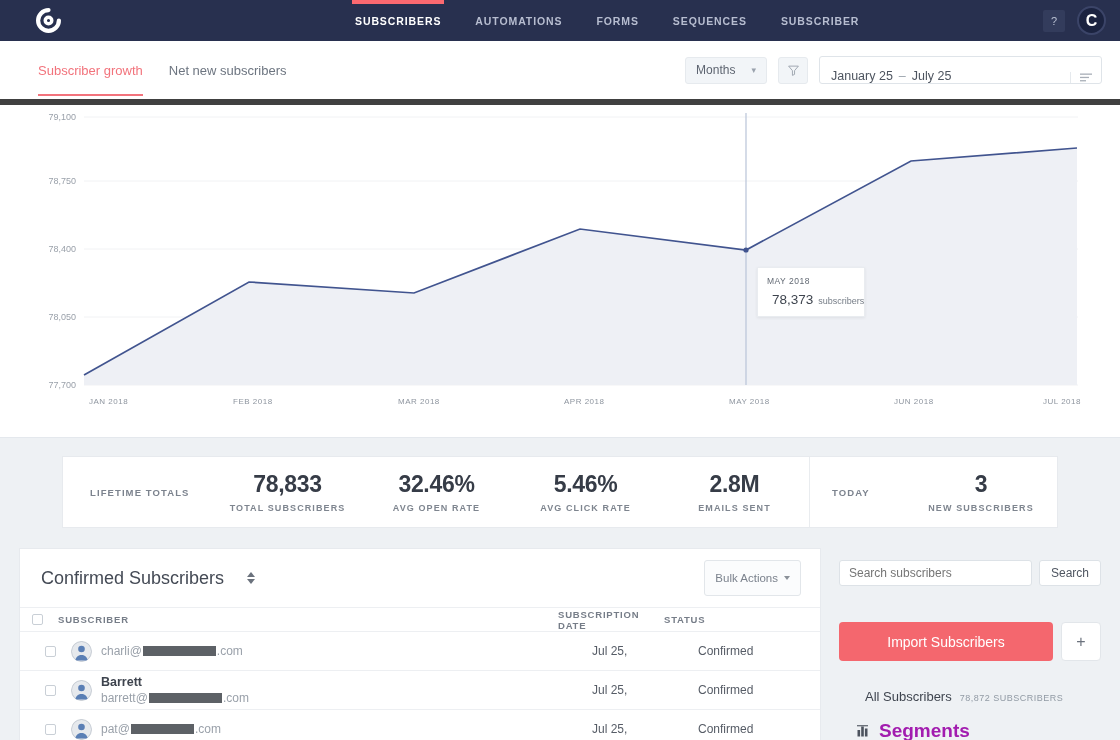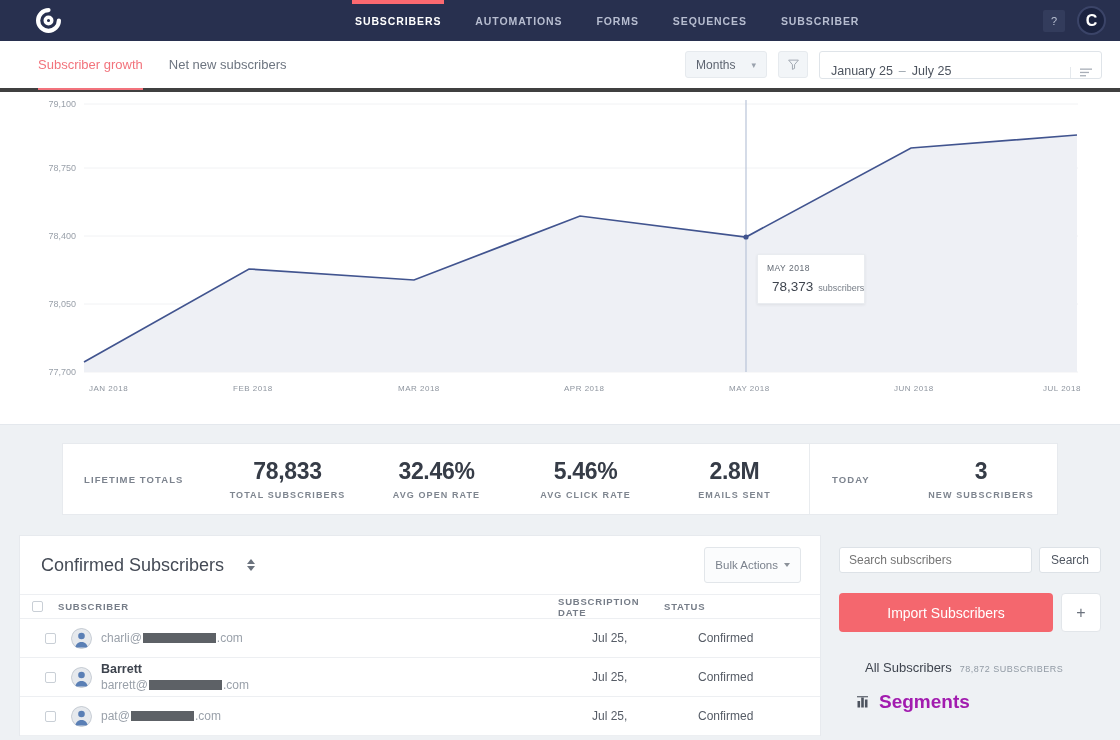--- a/index.html
+++ b/index.html
@@ -70,24 +70,24 @@
     cursor: pointer;
   }
 
   
   .chart-card {
     background: #ffffff;
     margin: 0;
     border-bottom: 1px solid #e4e8ed;
   }
   .chart-head {
-    height: 51px;
+    height: 64px;
     display: flex; align-items: center;
     padding: 0 18px 0 38px;
-    border-bottom: 4px solid #404040;
+    border-bottom: 6px solid #404040;
     position: relative;
   }
   .chart-tabs { display: flex; align-items: flex-end; height: 51px; gap: 26px; }
   .chart-tab {
     font-size: 13px;
     color: #6d7580;
     height: 51px;
     display: flex; align-items: center;
     position: relative;
     cursor: pointer;
@@ -156,21 +156,21 @@
     background: #fff;
     border: 1px solid #e7eaee;
     height: 72px;
     display: flex;
     align-items: center;
   }
   .stats-left { display: flex; align-items: center; flex: 1; height: 100%; }
   .stats-label {
     font-size: 9.5px; color: #7c838e;
     letter-spacing: 1.1px; font-weight: 600;
-    padding-left: 21px; width: 150px;
+    padding-left: 27px; width: 150px;
   }
   .stat {
     flex: 1;
     display: flex; flex-direction: column; align-items: center; justify-content: center;
     gap: 5px;
   }
   .stat-val { font-size: 23px; color: #363c47; font-weight: 700; letter-spacing: -0.3px; }
   .stat-cap { font-size: 9px; color: #7e858f; letter-spacing: 1.1px; font-weight: 600; }
   .stats-right {
     width: 248px; height: 100%;
@@ -281,21 +281,21 @@
   }
   .search-btn {
     height: 26px; padding: 0 11px;
     border: 1px solid #dde2e7;
     border-radius: 3px;
     background: #fff;
     font-size: 12px; color: #4f5661;
     cursor: pointer;
     font-family: "Liberation Sans", sans-serif;
   }
-  .import-row { display: flex; gap: 8px; margin-top: 20px; align-items: flex-end; }
+  .import-row { display: flex; gap: 8px; margin-top: 36px; align-items: flex-end; }
   .import-btn {
     flex: 1; height: 39px;
     background: #f4676e;
     border: none; border-radius: 4px;
     color: #fff; font-size: 14px;
     cursor: pointer;
     font-family: "Liberation Sans", sans-serif;
   }
   .plus-btn {
     width: 40px; height: 39px;

